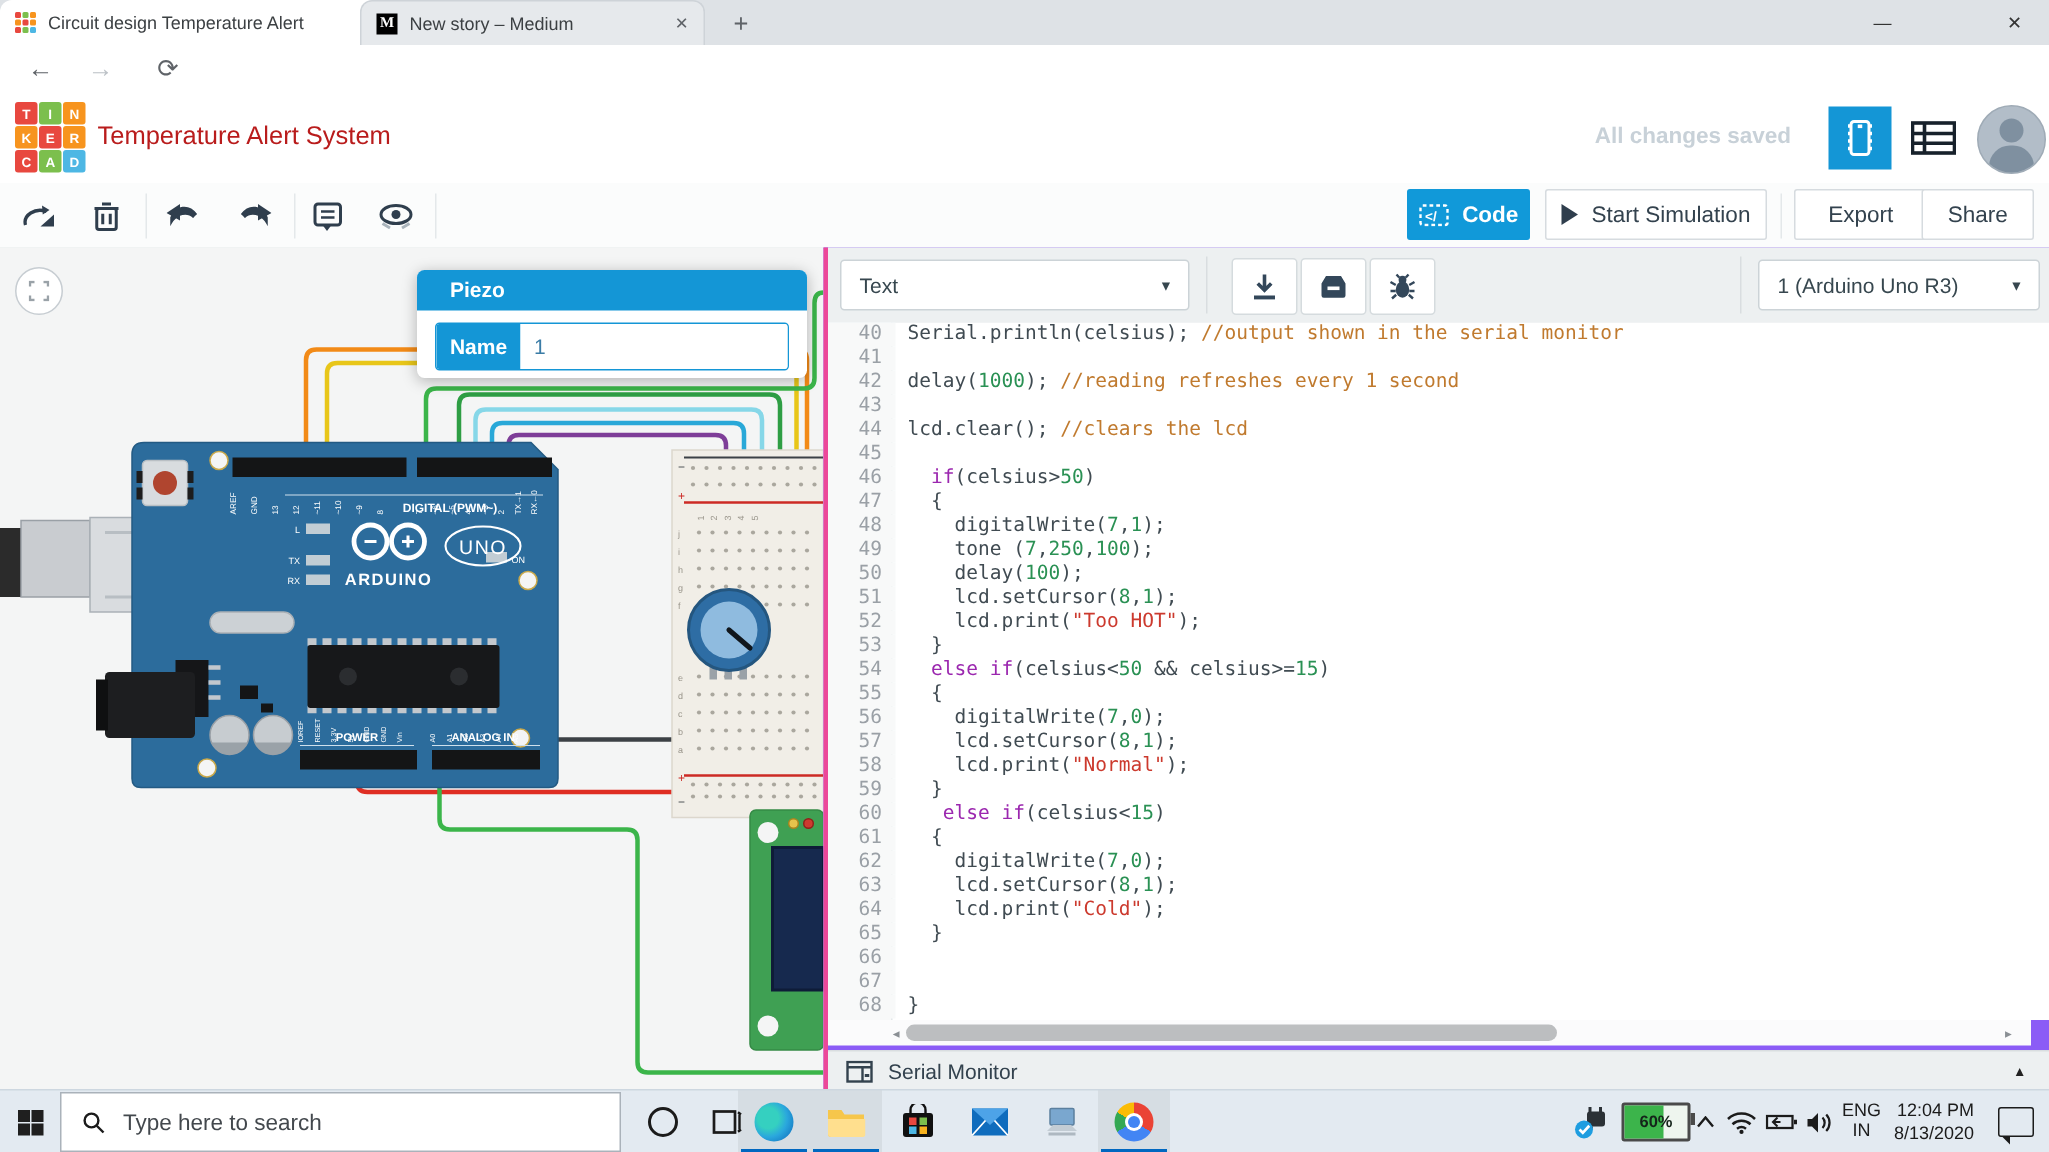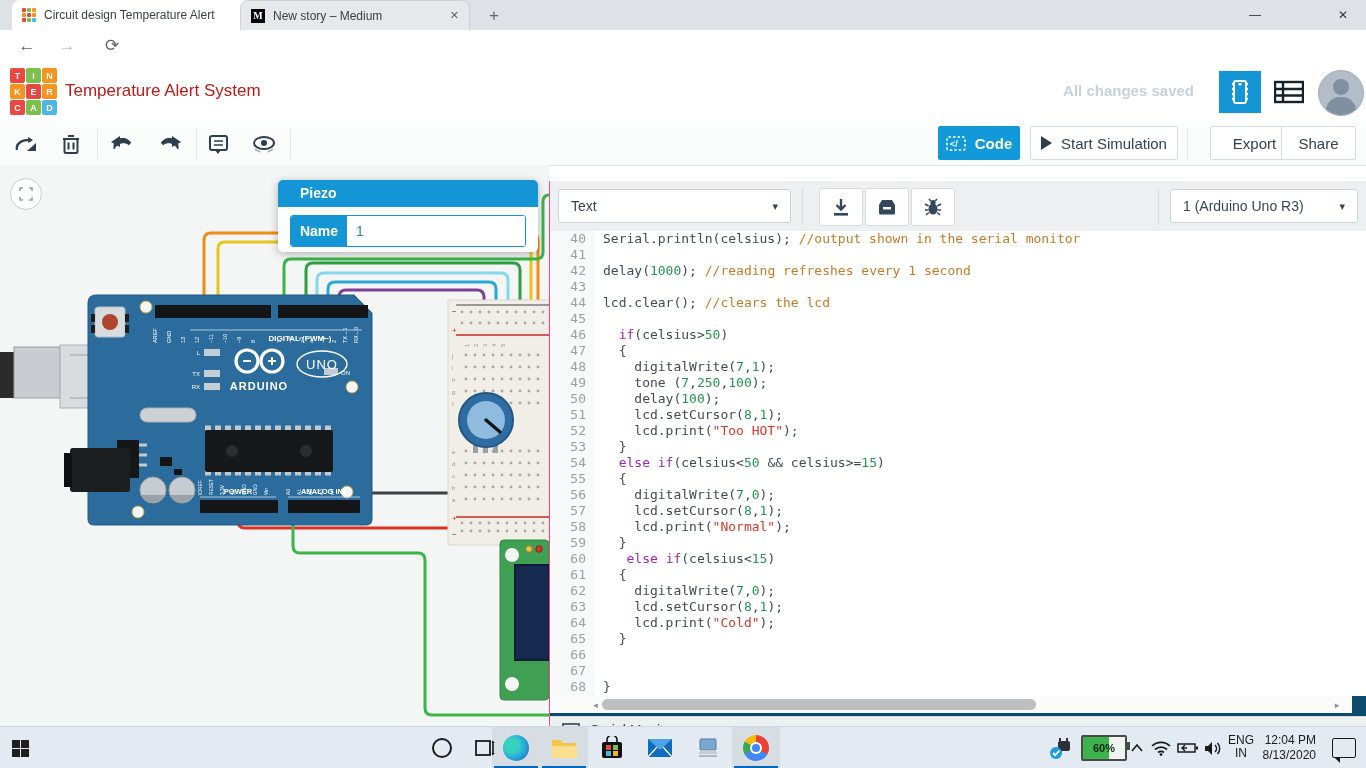--- a/index.html
+++ b/index.html
@@ -1,21 +1,21 @@
 <!DOCTYPE html>
 <html><head>
 <meta charset="utf-8">
 <style>
   html,body{margin:0;padding:0;}
   #app{position:relative;width:1366px;height:768px;background:#fff;font-family:"Liberation Sans",sans-serif;overflow:hidden;-webkit-font-smoothing:antialiased;}
 
   
   #tabbar{position:absolute;left:0;top:0;width:1366px;height:30px;background:#dee2e6;}
   .tab{position:absolute;top:0;height:30px;display:flex;align-items:center;gap:8px;padding:0 10px;box-sizing:border-box;font-size:12px;color:#3c4043;}
-  .tab.active{left:12px;width:284px;background:#fff;border-radius:8px 8px 0 0;}
+  .tab.active{left:0;width:284px;background:#fff;border-radius:8px 8px 0 0;}
   .tab.inactive{left:240px;width:230px;background:#e6e9ec;border:1px solid #ced3d8;border-bottom:none;border-radius:8px 8px 0 0;}
   .tab-title{flex:1;white-space:nowrap;overflow:hidden;}
   .tab-close{color:#5f6368;font-size:11px;cursor:default;}
   #favicon-grid{display:grid;grid-template-columns:repeat(3,4px);grid-template-rows:repeat(3,4px);gap:1px;flex:none;}
   #favicon-grid i{display:block;border-radius:1px;}
   .m-ico{width:14px;height:14px;background:#000;color:#fff;font-family:"Liberation Serif",serif;font-weight:bold;font-size:10px;display:flex;align-items:center;justify-content:center;flex:none;}
   #newtab{position:absolute;left:482px;top:4px;width:24px;height:24px;text-align:center;line-height:23px;font-size:17px;color:#5f6368;}
   .winctl{position:absolute;top:0;height:30px;width:46px;text-align:center;line-height:30px;font-size:12px;color:#333;}
   #btn-min{left:1232px;} #btn-close{left:1320px;}
 
@@ -43,38 +43,38 @@
   #hdr-avatar:before{content:"";position:absolute;left:14px;top:8px;width:16px;height:16px;border-radius:50%;background:#7f90a0;}
   #hdr-avatar:after{content:"";position:absolute;left:7px;top:26px;width:30px;height:20px;border-radius:14px 14px 0 0;background:#7f90a0;}
 
   
   #tc-toolbar{position:absolute;left:0;top:122px;width:1366px;height:43px;background:#fbfcfc;border-bottom:1px solid #dfe3e6;}
   .tbico{position:absolute;top:8px;width:30px;height:28px;display:flex;align-items:center;justify-content:center;}
   .tbdiv{position:absolute;top:7px;width:1px;height:30px;background:#e4e8ea;}
   .tbtn{position:absolute;top:4px;height:34px;border:1px solid #d6dbdf;border-radius:2px;background:#fff;color:#33424e;font-size:15px;display:flex;align-items:center;justify-content:center;gap:9px;box-sizing:border-box;}
   #btn-code{left:938px;width:82px;background:#1199d9;border-color:#1199d9;color:#fff;font-weight:bold;}
   #btn-sim{left:1030px;width:148px;}
-  #btn-export{left:1196px;width:89px;margin-left:14px;}
+  #btn-export{left:1196px;width:89px;}
   #btn-share{left:1281px;width:75px;}
   .play-tri{width:0;height:0;border-left:11px solid #2f3e4d;border-top:7px solid transparent;border-bottom:7px solid transparent;}
 
   
   #workspace{position:absolute;left:0;top:165px;width:1366px;height:561px;}
   #canvas{position:absolute;left:0;top:0;width:549px;height:561px;background:#f4f5f5;overflow:hidden;}
   #fit-btn{position:absolute;left:10px;top:13px;width:30px;height:30px;border:1.5px solid #c7cdd2;border-radius:50%;background:#fff;display:flex;align-items:center;justify-content:center;}
 
   
   #piezo{position:absolute;left:278px;top:15px;width:260px;height:72px;background:#fff;border-radius:5px;box-shadow:0 2px 10px rgba(0,0,0,.28);}
   #piezo-head{height:27px;background:#1496d6;border-radius:5px 5px 0 0;color:#fff;font-weight:bold;font-size:14px;line-height:27px;padding-left:22px;}
   #piezo-row{display:flex;margin:8px 12px 0 12px;height:30px;border:1.5px solid #1496d6;border-radius:3px;overflow:hidden;}
   #piezo-name{width:56px;background:#1496d6;color:#fff;font-weight:bold;font-size:14px;display:flex;align-items:center;justify-content:center;flex:none;}
   #piezo-input{flex:1;border:none;outline:none;font-size:14px;color:#3a7ca6;padding:0 9px;font-family:"Liberation Sans",sans-serif;}
 
   
-  #codepanel{position:absolute;left:549px;top:16px;width:817px;height:561px;background:#0c4a6e;border-left:1px solid #ec4899;box-sizing:border-box;}
+  #codepanel{position:absolute;left:549px;top:0;width:817px;height:561px;background:#8b5cf6;border-left:3px solid #ec4899;box-sizing:border-box;}
   #code-toolbar{position:absolute;left:0;top:0;width:100%;height:50px;background:#edf0f1;border-bottom:1px solid #d9dde0;}
   .sel{position:absolute;top:8px;height:34px;background:#fff;border:1px solid #ccd3d7;border-radius:3px;display:flex;align-items:center;box-sizing:border-box;padding:0 12px;font-size:14px;color:#37474f;}
   .sel .caret{margin-left:auto;font-size:11px;color:#37474f;}
   #sel-lang{left:8px;width:233px;}
   #sel-board{left:620px;width:188px;}
   .ibtn{position:absolute;top:7px;width:42px;height:36px;background:#fff;border:1px solid #d5dbde;border-radius:3px;display:flex;align-items:center;justify-content:center;}
   .ctdiv{position:absolute;top:6px;width:1px;height:38px;background:#d9dde0;}
 
   #code-area{position:absolute;left:0;top:50px;width:817px;height:465px;background:#fff;overflow:hidden;padding-left:42px;}
   #gutter-bg{position:absolute;left:0;top:0;width:42px;height:465px;background:#f8f9f9;border-right:1px solid #e4e7e9;}
@@ -677,20 +677,27 @@
 
   <div id="taskbar">
     <div id="start">
         <i>
           <b></b>
           <b></b>
           <b></b>
           <b></b>
         </i>
       </div>
+    <div id="searchbox">
+      <svg width="15" height="15" viewBox="0 0 15 15">
+          <circle cx="6" cy="6" r="4.6" fill="none" stroke="#1b1b1b" stroke-width="1.6"></circle>
+          <line x1="9.5" y1="9.5" x2="14" y2="14" stroke="#1b1b1b" stroke-width="1.6"></line>
+        </svg>
+      <span id="search-text">Type here to search</span>
+    </div>
     <div class="tb-slot" style="left:418px">
       <svg width="22" height="22" viewBox="0 0 22 22">
           <circle cx="11" cy="11" r="9" fill="none" stroke="#1b1b1b" stroke-width="2"></circle>
         </svg>
     </div>
     <div class="tb-slot" style="left:460px">
       <svg width="22" height="20" viewBox="0 0 22 20">
           <rect x="3" y="3" width="14" height="14" fill="none" stroke="#1b1b1b" stroke-width="1.8"></rect>
           <path d="M20 5 v10 M19 3.5 l2 1.5 M19 16.5 l2 -1.5" stroke="#1b1b1b" stroke-width="1.6"></path>
         </svg>

